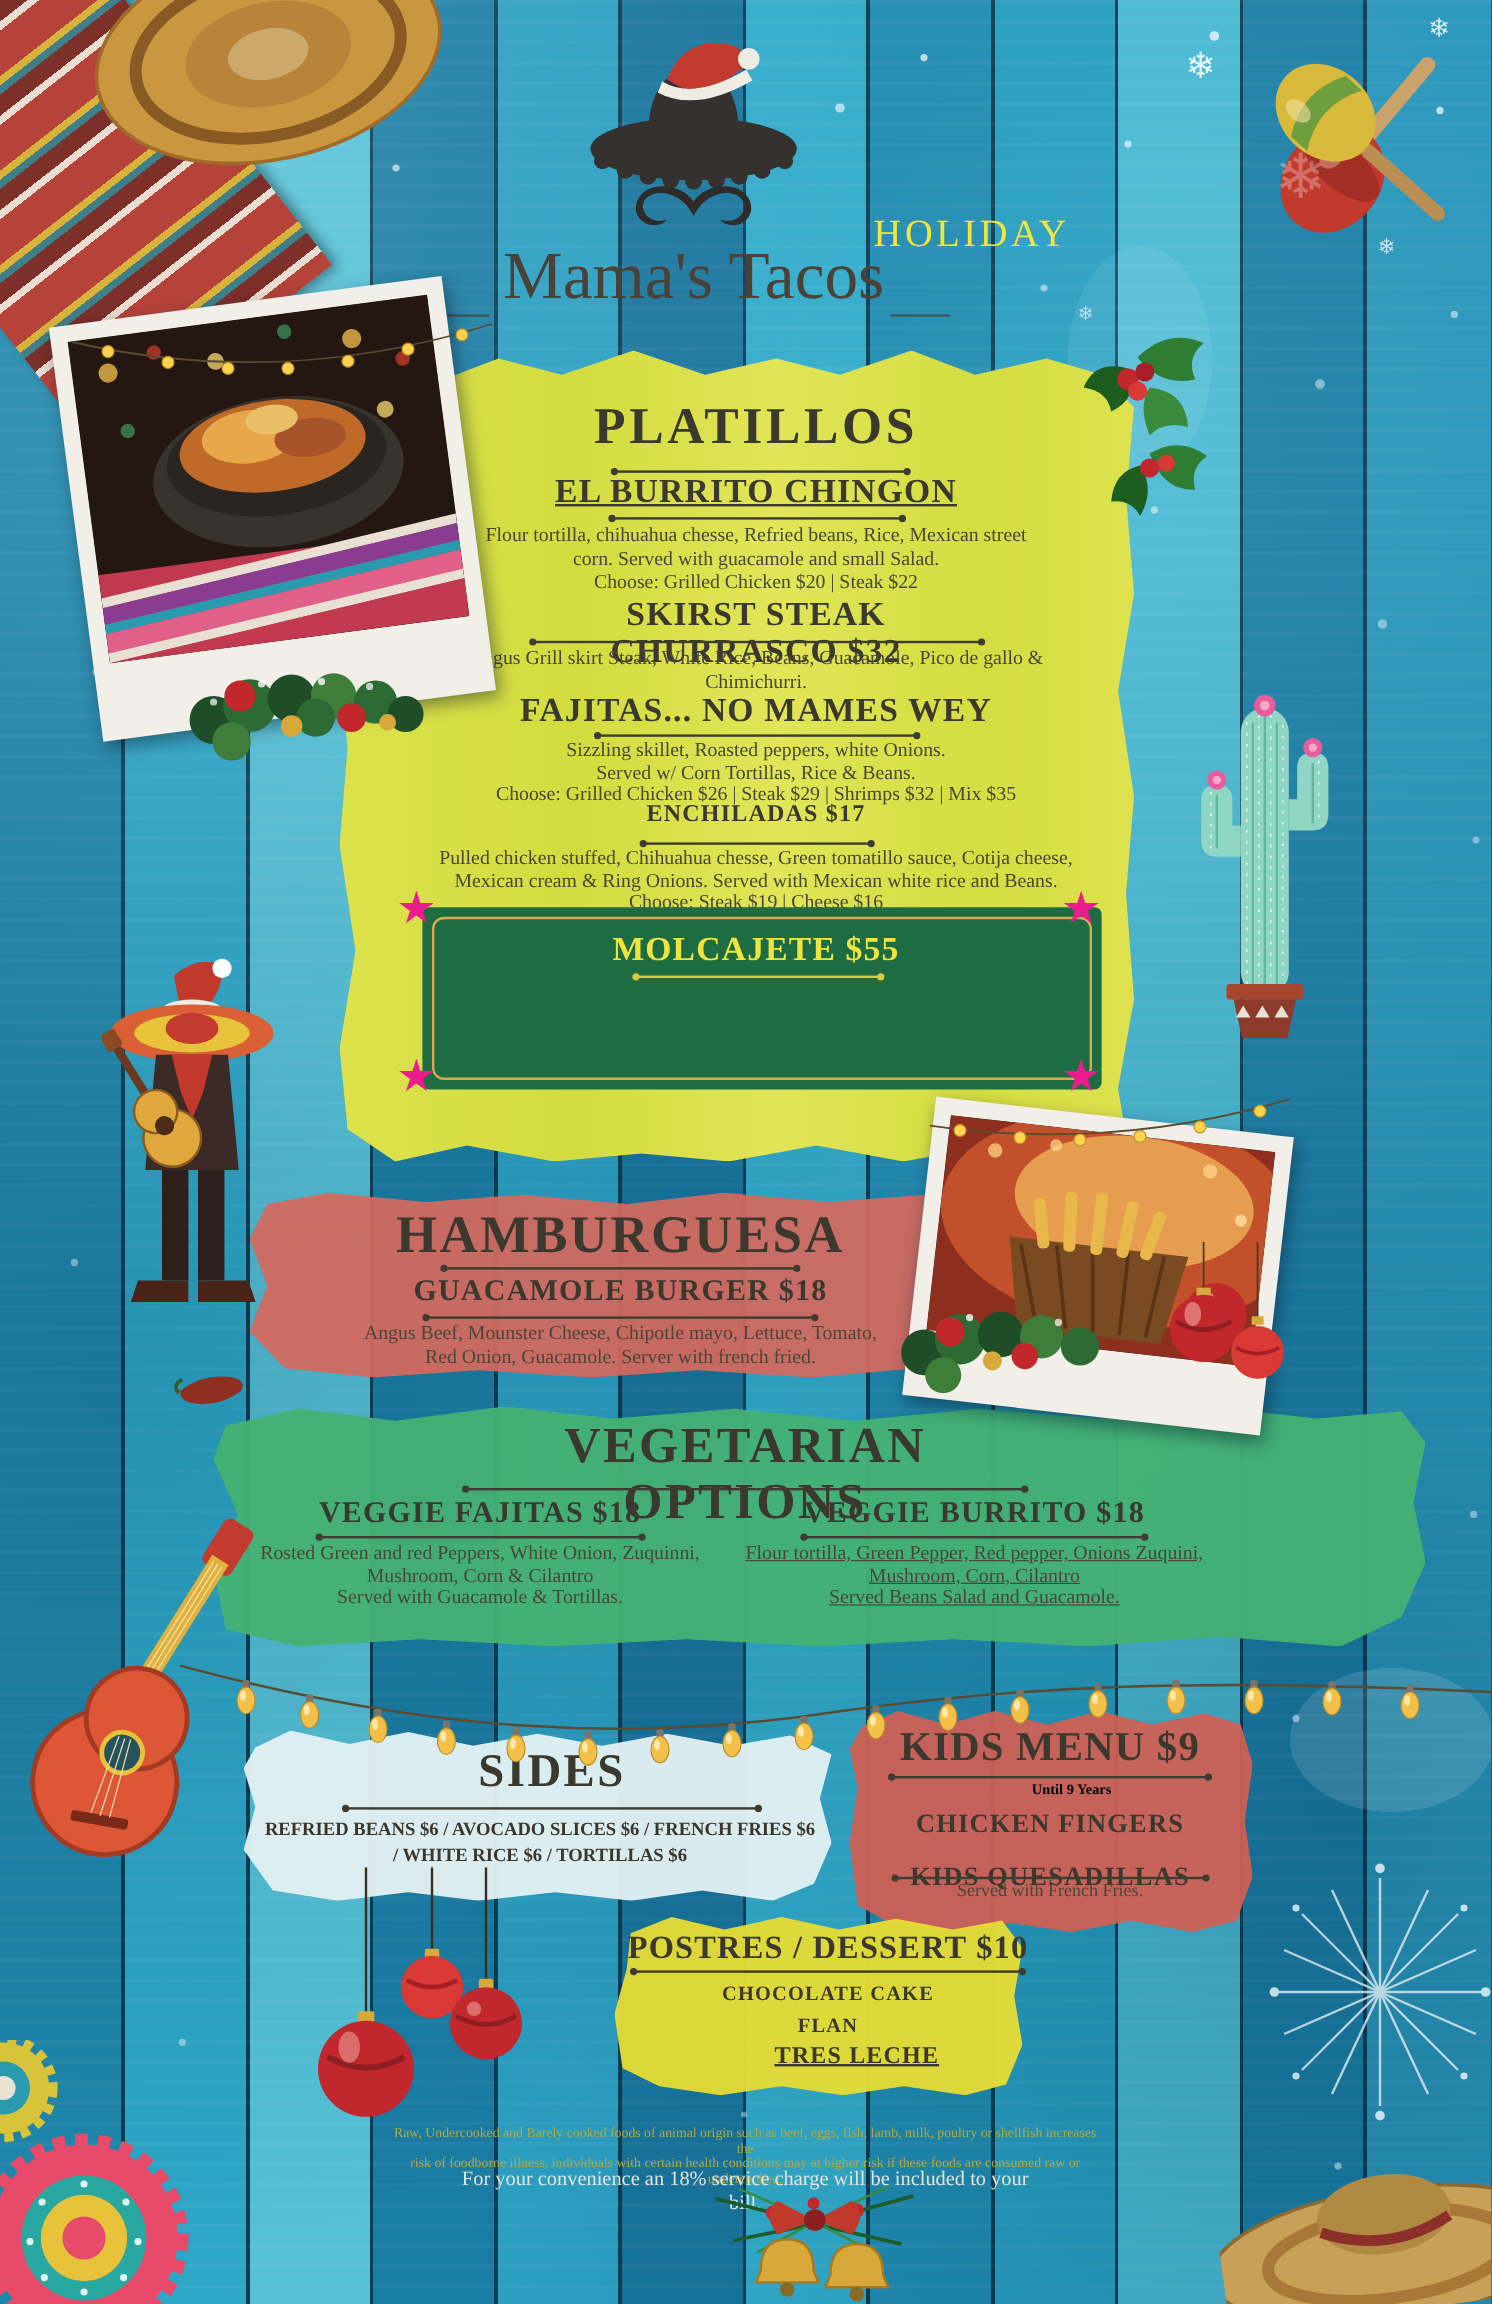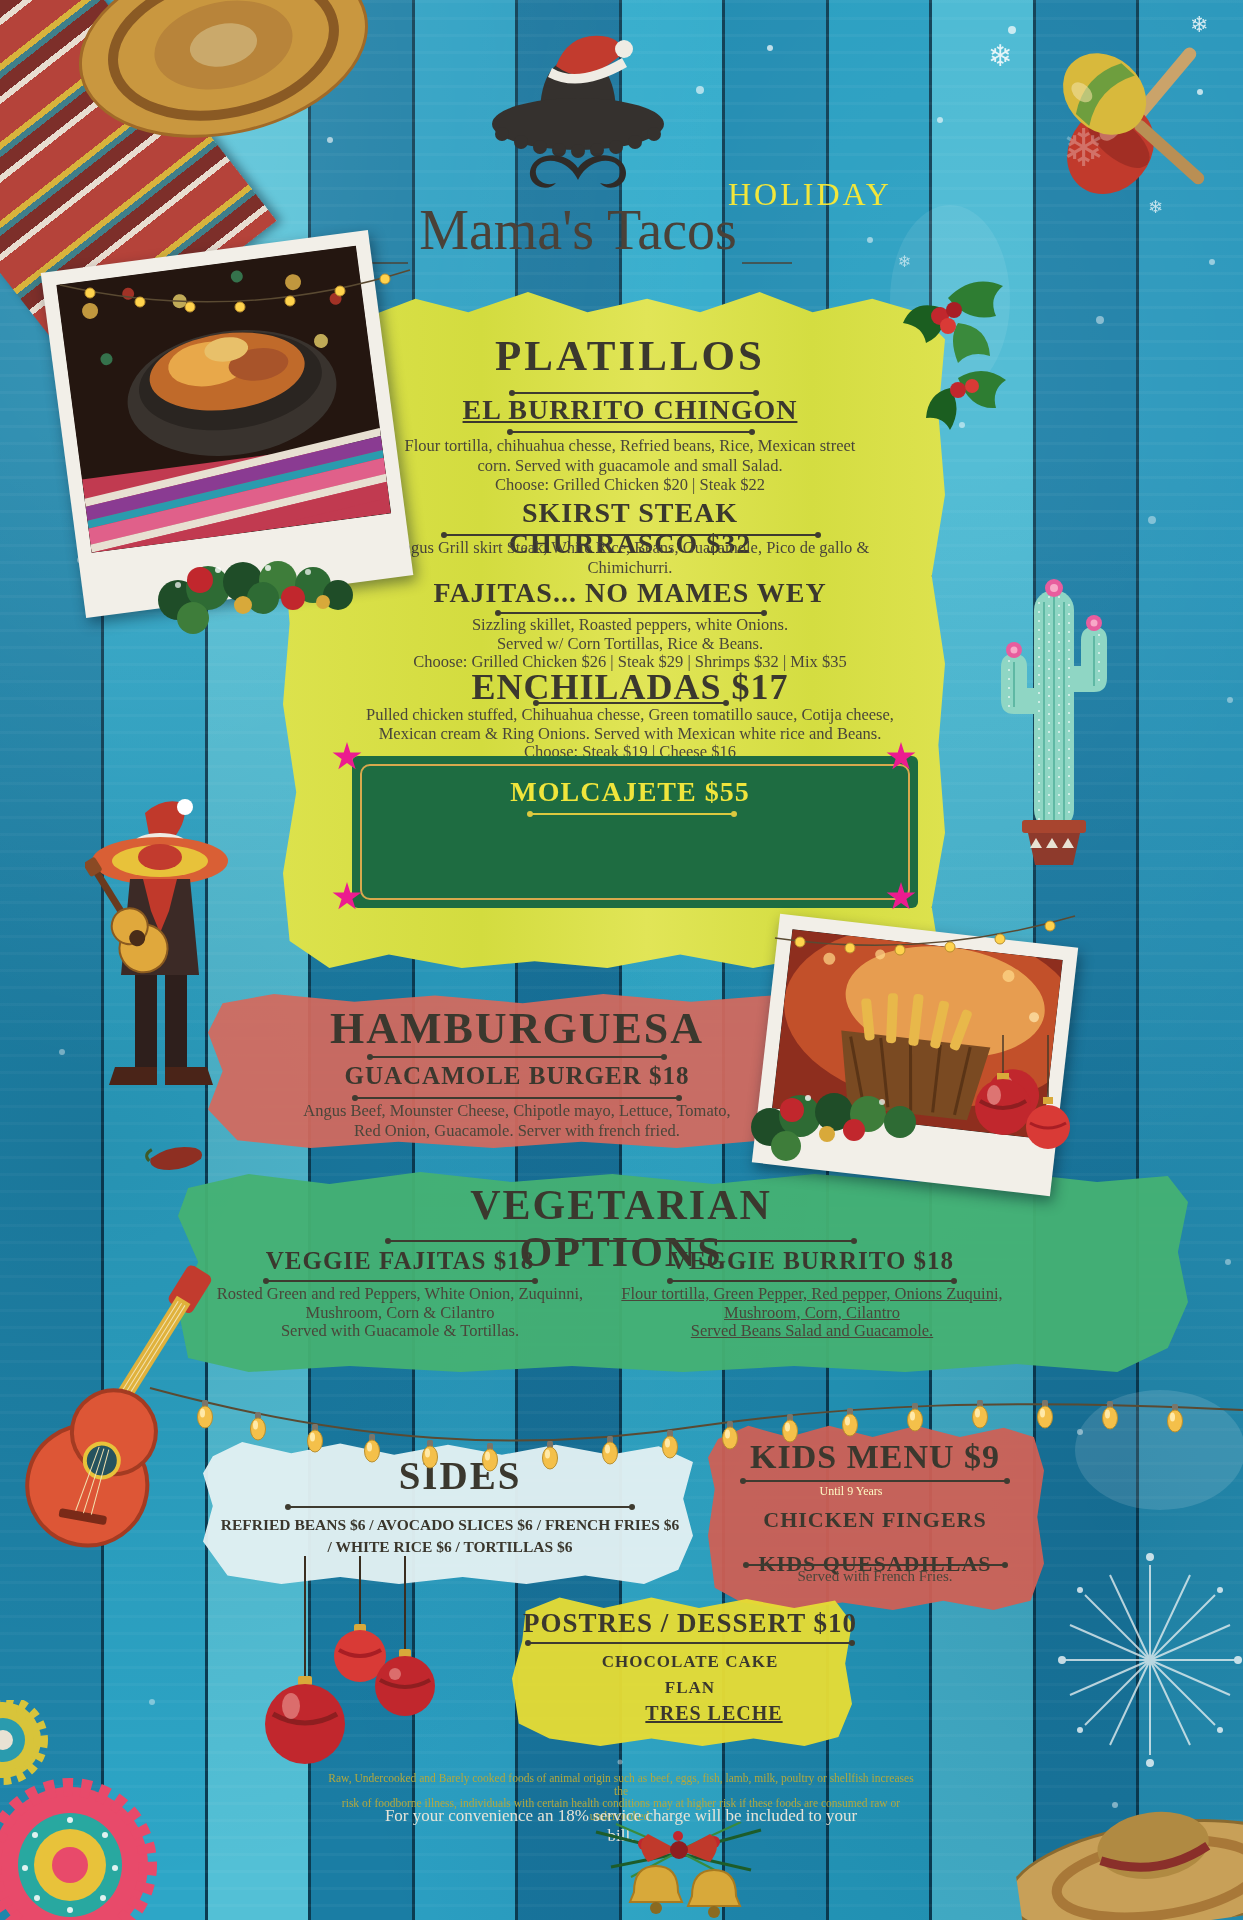--- a/index.html
+++ b/index.html
@@ -142,21 +142,21 @@
   <div class="abs rule" style="left:446px;top:534px;width:370px;"></div>
   <div class="abs desc" style="left:380px;top:538px;width:500px;font-size:16.5px;line-height:19.5px;">Angus Grill skirt Steak, White Rice, Beans, Guacamole, Pico de gallo &amp;
 Chimichurri.</div>
 
   <div class="abs heading" style="left:430px;top:577px;width:400px;font-size:28px;letter-spacing:1px;">FAJITAS... NO MAMES WEY</div>
   <div class="abs rule" style="left:500px;top:612px;width:262px;"></div>
   <div class="abs desc" style="left:370px;top:616px;width:520px;font-size:16.5px;line-height:18.5px;">Sizzling skillet, Roasted peppers, white Onions.
 Served w/ Corn Tortillas, Rice &amp; Beans.
 Choose: Grilled Chicken $26 | Steak $29 | Shrimps $32 | Mix $35</div>
 
-  <div class="abs heading" style="left:430px;top:667px;width:400px;font-size:36px;letter-spacing:1px;">ENCHILADAS $17</div>
+  <div class="abs heading" style="left:430px;top:667px;width:400px;font-size:20px;letter-spacing:1px;">ENCHILADAS $17</div>
   <div class="abs rule" style="left:538px;top:702px;width:186px;"></div>
   <div class="abs desc" style="left:355px;top:706px;width:550px;font-size:16.5px;line-height:18.5px;">Pulled chicken stuffed, Chihuahua chesse, Green tomatillo sauce, Cotija cheese,
 Mexican cream &amp; Ring Onions. Served with Mexican white rice and Beans.
 Choose: Steak $19 | Cheese $16</div>
 
   <div class="abs mol-box" style="left:352px;top:756px;width:566px;height:152px;">
     <div class="mol-border"></div>
   </div>
   <div class="star" style="left:332px;top:742px;"></div>
   <div class="star" style="left:886px;top:742px;"></div>
@@ -187,21 +187,21 @@
 Mushroom, Corn, Cilantro
 Served Beans Salad and Guacamole.</div>
 
   <div class="abs heading" style="left:260px;top:1454px;width:400px;font-size:39px;letter-spacing:2px;">SIDES</div>
   <div class="abs rule" style="left:290px;top:1506px;width:340px;"></div>
   <div class="abs desc" style="left:212px;top:1514px;width:476px;font-size:15.5px;line-height:22px;font-weight:700;color:#3a362c;">REFRIED BEANS $6 / AVOCADO SLICES $6 / FRENCH FRIES $6
 / WHITE RICE $6 / TORTILLAS $6</div>
 
   <div class="abs heading" style="left:675px;top:1438px;width:400px;font-size:34px;letter-spacing:1px;">KIDS MENU $9</div>
   <div class="abs rule" style="left:745px;top:1480px;width:260px;"></div>
-  <div class="abs desc" style="left:751px;top:1484px;width:200px;font-size:12px;font-weight:400;color:#fef9c3;">Until 9 Years</div>
+  <div class="abs desc" style="left:793px;top:1484px;width:200px;font-size:12px;font-weight:700;color:#000000;">Until 9 Years</div>
   <div class="abs heading" style="left:675px;top:1508px;width:400px;font-size:22px;letter-spacing:1px;">CHICKEN FINGERS</div>
   <div class="abs heading" style="left:675px;top:1537px;width:400px;font-size:22px;letter-spacing:1px;margin-top:15px;">KIDS QUESADILLAS</div>
   <div class="abs rule" style="left:748px;top:1564px;width:255px;"></div>
   <div class="abs desc" style="left:725px;top:1568px;width:300px;font-size:15px;">Served with French Fries.</div>
 
   <div class="abs heading" style="left:490px;top:1608px;width:400px;font-size:27px;letter-spacing:1px;">POSTRES / DESSERT $10</div>
   <div class="abs rule" style="left:530px;top:1642px;width:320px;"></div>
   <div class="abs heading" style="left:490px;top:1652px;width:400px;font-size:17px;letter-spacing:1px;">CHOCOLATE CAKE</div>
   <div class="abs heading" style="left:490px;top:1678px;width:400px;font-size:17px;letter-spacing:1px;">FLAN</div>
   <div class="abs heading" style="left:514px;top:1702px;width:400px;font-size:20px;letter-spacing:1px;text-decoration:underline;">TRES LECHE</div>

